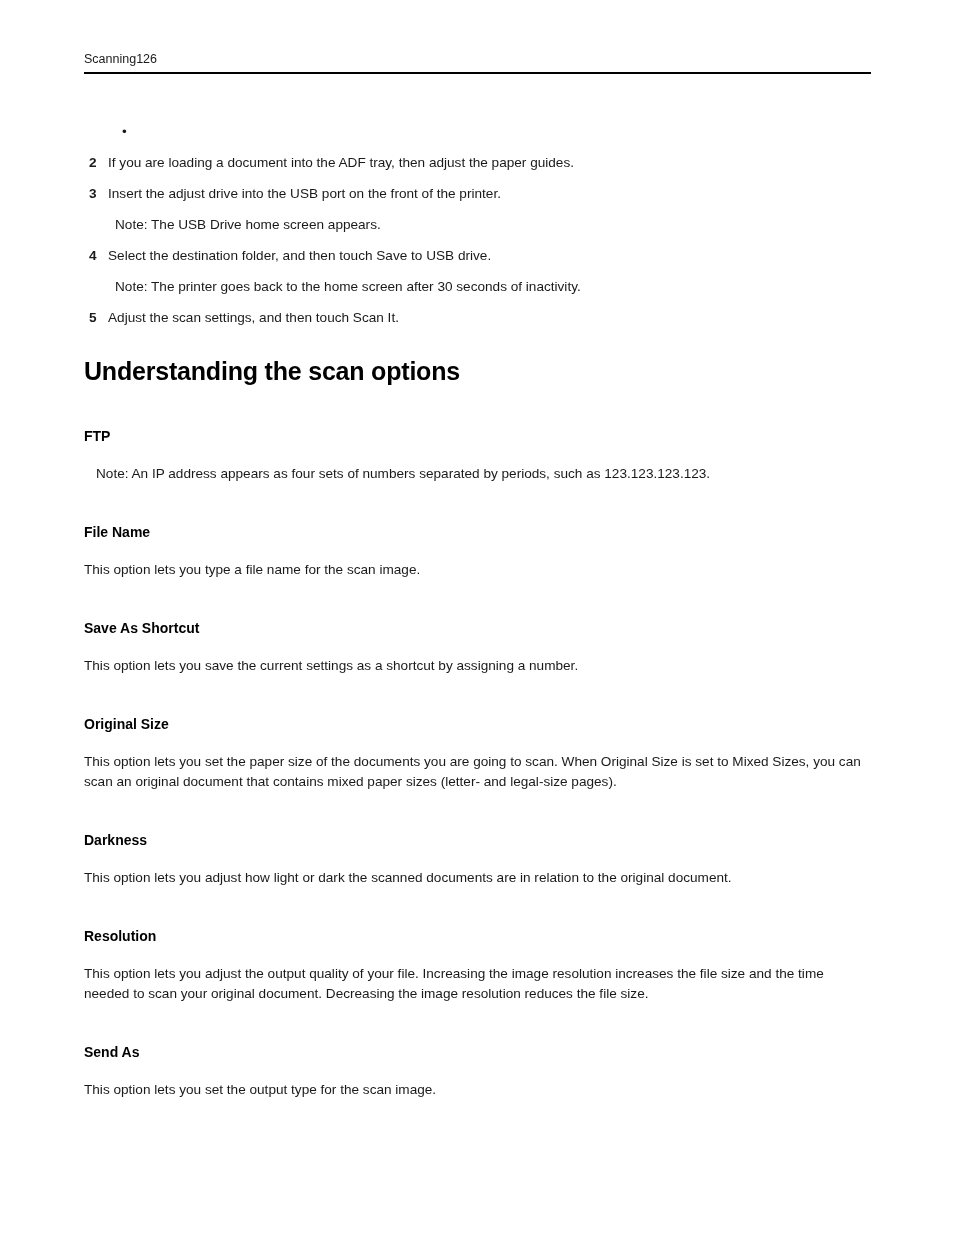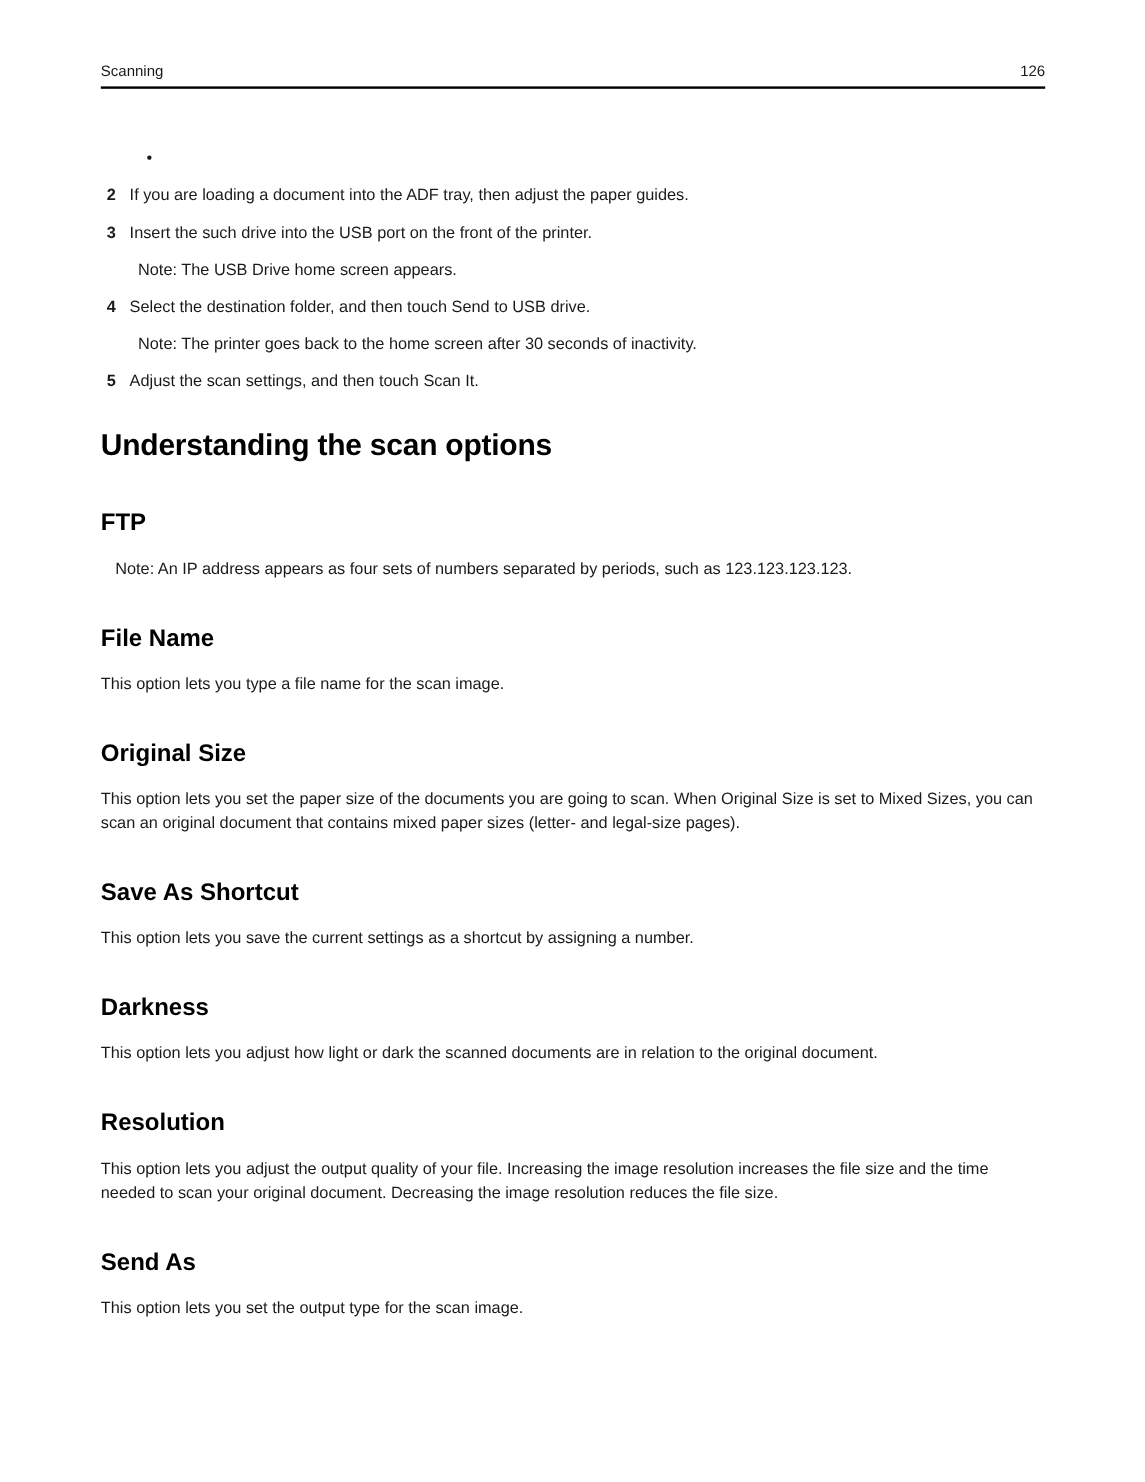--- a/index.html
+++ b/index.html
@@ -12,21 +12,20 @@
     position: relative;
     width: 954px;
     height: 1235px;
     background: #ffffff;
     padding: 52px 83px 0 84px;
     overflow: hidden;
   }
   
   .running-header {
     display: flex;
-    justify-content: space-between;
     align-items: baseline;
     font-size: 12.5px;
     color: #1a1a1a;
   }
   .header-rule {
     border-bottom: 2.6px solid #000000;
     margin-top: 6px;
   }
   
   .content { margin-top: 48px; }
@@ -71,21 +70,21 @@
   
   h1.main-heading {
     font-size: 25px;
     line-height: 33px;
     font-weight: bold;
     color: #000000;
     margin: 27px 0 0 0;
     letter-spacing: -0.2px;
   }
   h2.section-heading {
-    font-size: 20px;
+    font-size: 14px;
     line-height: 24px;
     font-weight: bold;
     color: #000000;
     margin: 36px 0 16px 0;
   }
   .section-body { max-width: 787px; }
   .section .note-para { margin-top: 11px; padding-left: 12px; }
 </style>
 </head>
 <body>
@@ -107,31 +106,31 @@
     <div class="step">
       <div class="step-row">
         <span class="step-num">2</span>
         <span class="step-text"><span>If you are loading a document into the ADF tray, then adjust the paper guides.</span><strong></strong><span></span></span>
       </div>
     </div>
 
     <div class="step">
       <div class="step-row">
         <span class="step-num">3</span>
-        <span class="step-text"><span>Insert the such drive into the USB port on the front of the printer.</span><strong></strong><span></span></span>
+        <span class="step-text"><span>Insert the adjust drive into the USB port on the front of the printer.</span><strong></strong><span></span></span>
       </div>
       <div class="note-row note-text">
         <strong>Note:</strong><span> The USB Drive home screen appears.</span>
       </div>
     </div>
 
     <div class="step">
       <div class="step-row">
         <span class="step-num">4</span>
-        <span class="step-text"><span>Select the destination folder, and then touch </span><strong>Send to USB drive</strong><span>.</span></span>
+        <span class="step-text"><span>Select the destination folder, and then touch </span><strong>Save to USB drive</strong><span>.</span></span>
       </div>
       <div class="note-row note-text">
         <strong>Note:</strong><span> The printer goes back to the home screen after 30 seconds of inactivity.</span>
       </div>
     </div>
 
     <div class="step">
       <div class="step-row">
         <span class="step-num">5</span>
         <span class="step-text"><span>Adjust the scan settings, and then touch </span><strong>Scan It</strong><span>.</span></span>
@@ -144,27 +143,27 @@
       <h2 class="section-heading">FTP</h2>
       <p class="body-text section-body note-para"><strong>Note:</strong><span> An IP address appears as four sets of numbers separated by periods, such as 123.123.123.123.</span></p>
     </div>
 
     <div class="section">
       <h2 class="section-heading">File Name</h2>
       <p class="body-text section-body">This option lets you type a file name for the scan image.</p>
     </div>
 
     <div class="section">
-      <h2 class="section-heading">Original Size</h2>
-      <p class="body-text section-body">This option lets you set the paper size of the documents you are going to scan. When Original Size is set to Mixed Sizes, you can scan an original document that contains mixed paper sizes (letter- and legal-size pages).</p>
+      <h2 class="section-heading">Save As Shortcut</h2>
+      <p class="body-text section-body">This option lets you save the current settings as a shortcut by assigning a number.</p>
     </div>
 
     <div class="section">
-      <h2 class="section-heading">Save As Shortcut</h2>
-      <p class="body-text section-body">This option lets you save the current settings as a shortcut by assigning a number.</p>
+      <h2 class="section-heading">Original Size</h2>
+      <p class="body-text section-body">This option lets you set the paper size of the documents you are going to scan. When Original Size is set to Mixed Sizes, you can scan an original document that contains mixed paper sizes (letter- and legal-size pages).</p>
     </div>
 
     <div class="section">
       <h2 class="section-heading">Darkness</h2>
       <p class="body-text section-body">This option lets you adjust how light or dark the scanned documents are in relation to the original document.</p>
     </div>
 
     <div class="section">
       <h2 class="section-heading">Resolution</h2>
       <p class="body-text section-body">This option lets you adjust the output quality of your file. Increasing the image resolution increases the file size and the time needed to scan your original document. Decreasing the image resolution reduces the file size.</p>

